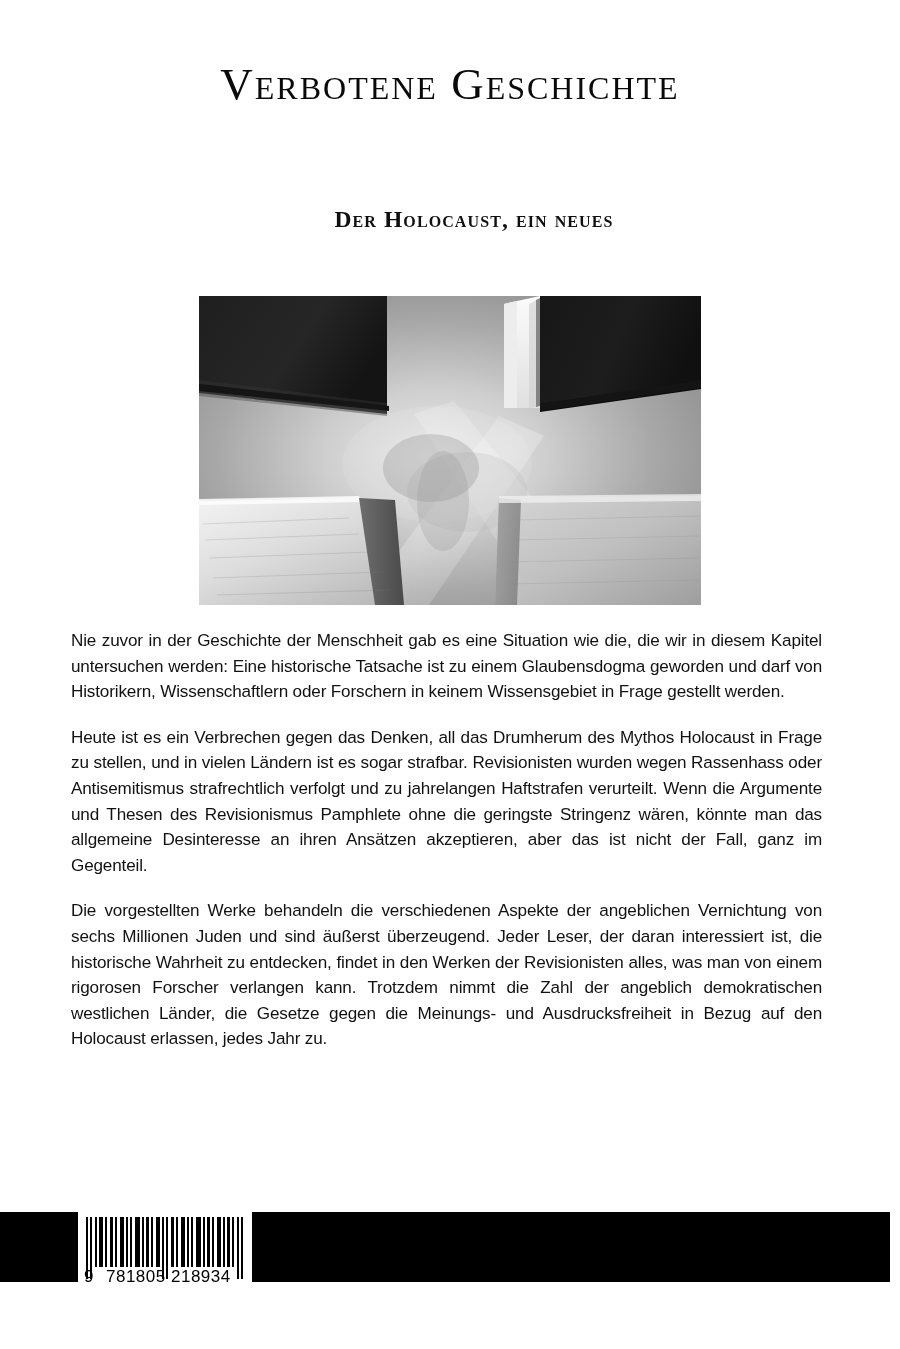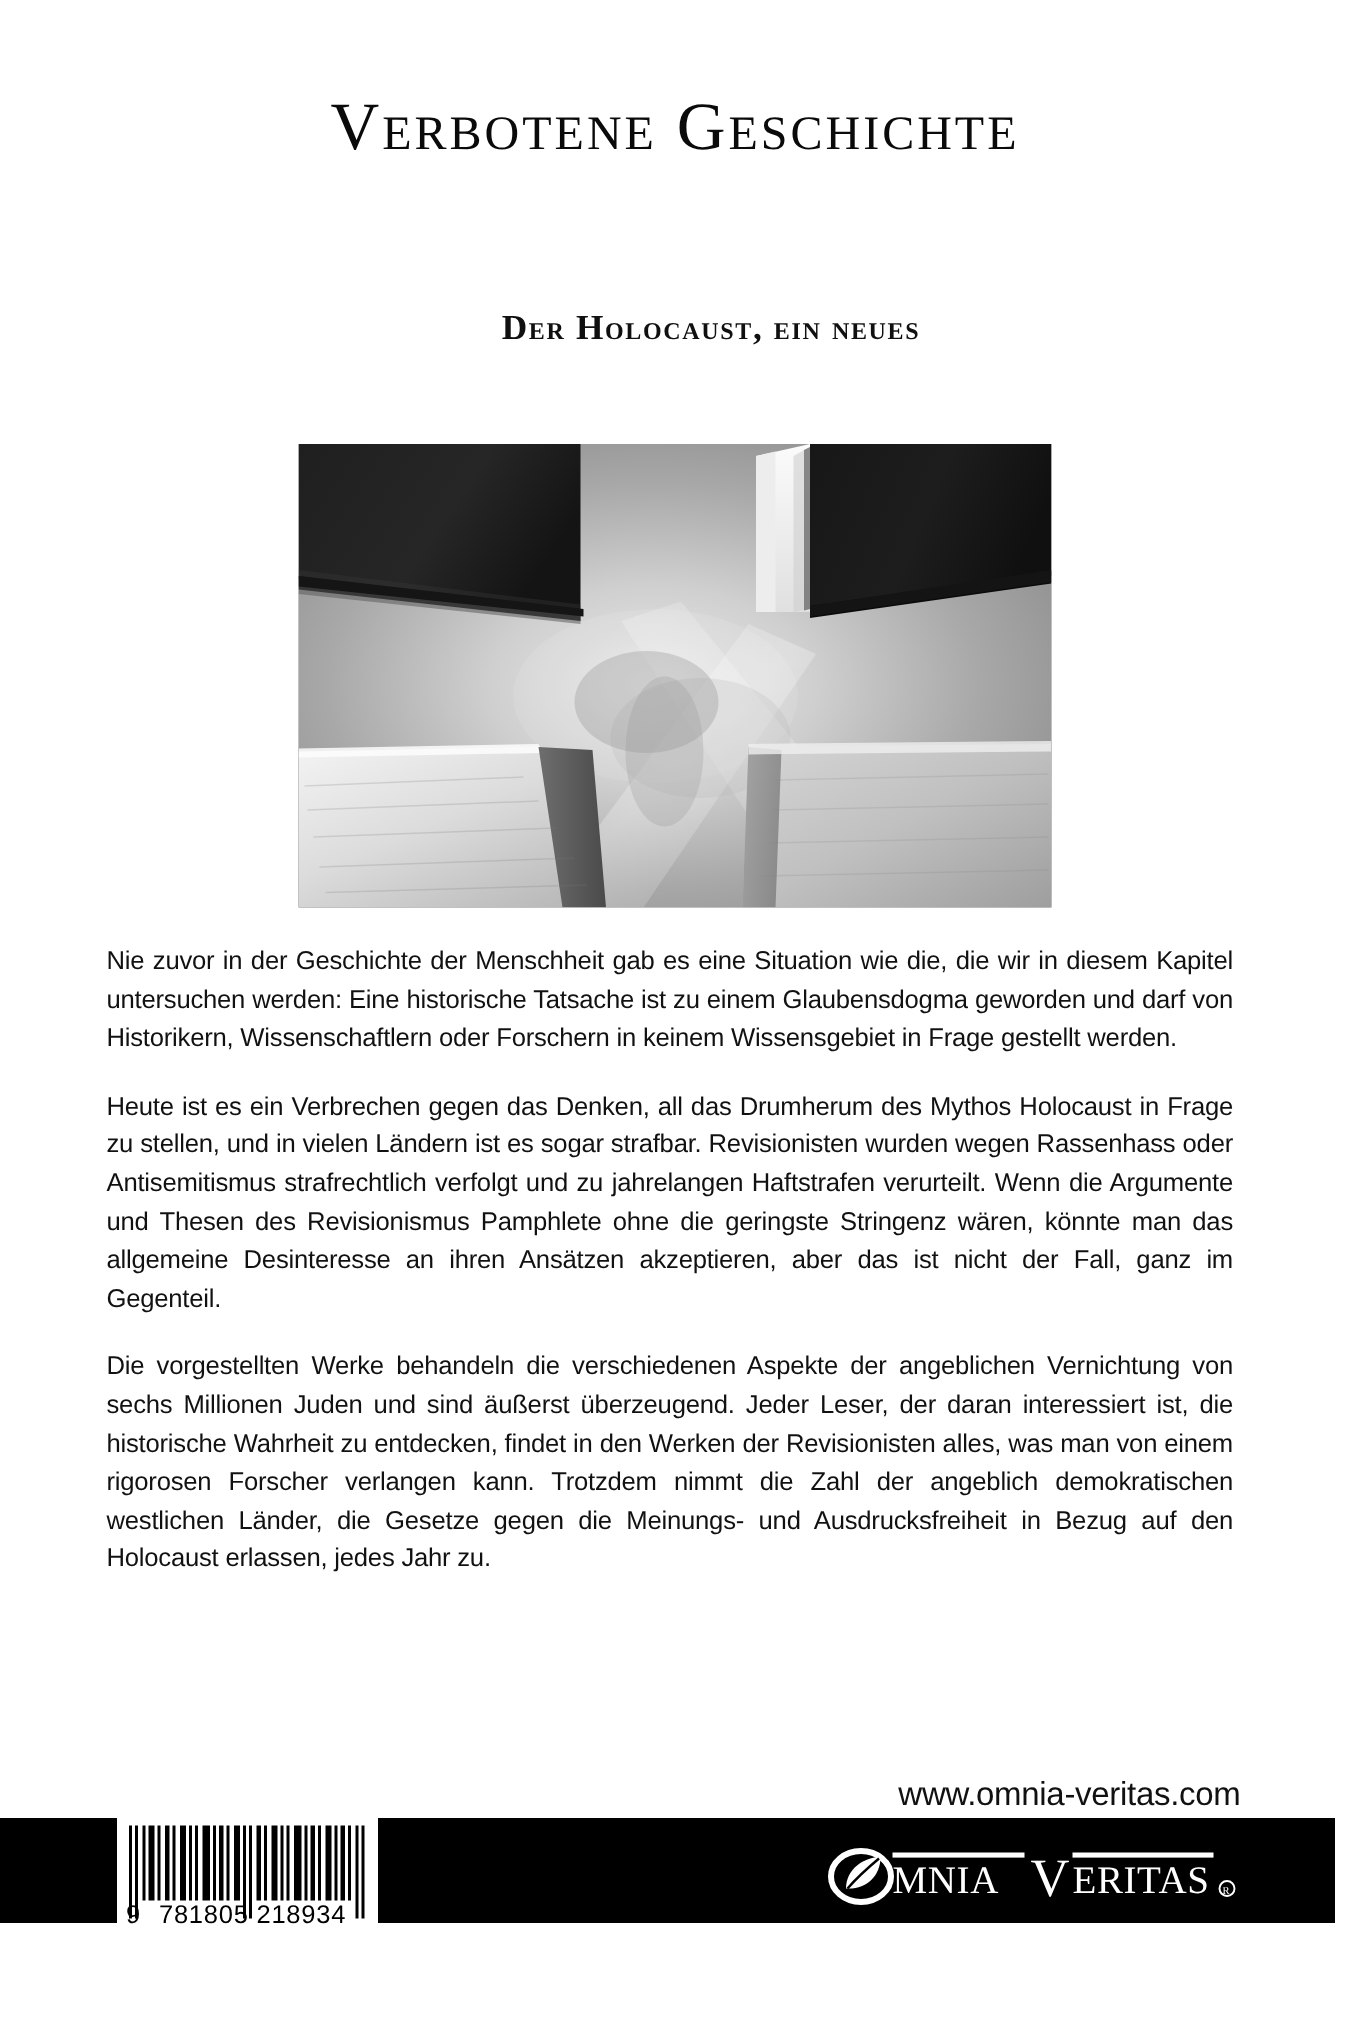--- a/index.html
+++ b/index.html
@@ -304,21 +304,20 @@
       <ellipse cx="244" cy="205" rx="26" ry="50" fill="#969696" opacity="0.28"></ellipse>
     </svg>
   </div>
 
   <div class="body-copy">
     <p>Nie zuvor in der Geschichte der Menschheit gab es eine Situation wie die, die wir in diesem Kapitel untersuchen werden: Eine historische Tatsache ist zu einem Glaubensdogma geworden und darf von Historikern, Wissenschaftlern oder Forschern in keinem Wissensgebiet in Frage gestellt werden.</p>
     <p>Heute ist es ein Verbrechen gegen das Denken, all das Drumherum des Mythos Holocaust in Frage zu stellen, und in vielen Ländern ist es sogar strafbar. Revisionisten wurden wegen Rassenhass oder Antisemitismus strafrechtlich verfolgt und zu jahrelangen Haftstrafen verurteilt. Wenn die Argumente und Thesen des Revisionismus Pamphlete ohne die geringste Stringenz wären, könnte man das allgemeine Desinteresse an ihren Ansätzen akzeptieren, aber das ist nicht der Fall, ganz im Gegenteil.</p>
     <p>Die vorgestellten Werke behandeln die verschiedenen Aspekte der angeblichen Vernichtung von sechs Millionen Juden und sind äußerst überzeugend. Jeder Leser, der daran interessiert ist, die historische Wahrheit zu entdecken, findet in den Werken der Revisionisten alles, was man von einem rigorosen Forscher verlangen kann. Trotzdem nimmt die Zahl der angeblich demokratischen westlichen Länder, die Gesetze gegen die Meinungs- und Ausdrucksfreiheit in Bezug auf den Holocaust erlassen, jedes Jahr zu.</p>
   </div>
 
-  <div class="site-url">www.omnia-veritas.com</div>
 
   <div class="footer-bar"></div>
 
   <div class="barcode-block">
     <div class="barcode-bars">
       <span class="barcode-guard" style="left:0px;width:2px"></span>
       <span class="barcode-guard" style="left:4px;width:2px"></span>
       <span style="left:9px;width:2px"></span>
       <span style="left:13px;width:4px"></span>
       <span style="left:19px;width:2px"></span>
@@ -350,35 +349,14 @@
       <span class="barcode-guard" style="left:151px;width:2px"></span>
       <span class="barcode-guard" style="left:155px;width:2px"></span>
     </div>
     <div class="barcode-digits">
       <span class="d-lead">9</span>
       <span class="d-left">781805</span>
       <span class="d-right">218934</span>
     </div>
   </div>
 
-  <div class="publisher-logo">
-    <svg width="300" height="48" viewBox="0 0 300 48">
-
-      <ellipse cx="26" cy="25" rx="20" ry="17" fill="none" stroke="#ffffff" stroke-width="4"></ellipse>
-      <path d="M16 33 C16 20, 28 12, 39 12 C39 25, 29 34, 16 33 Z" fill="#ffffff"></path>
-      <path d="M17 33 C24 25, 32 18, 38 13" fill="none" stroke="#000000" stroke-width="1.6"></path>
-
-      <rect x="47" y="9" width="88" height="3.4" fill="#ffffff"></rect>
-
-      <text x="47" y="36" font-family="'Liberation Serif','DejaVu Serif',serif" font-size="26" font-weight="400" fill="#ffffff" letter-spacing="0.4">MNIA</text>
-
-      <text x="139" y="38" font-family="'Liberation Serif','DejaVu Serif',serif" font-size="36" font-weight="400" fill="#ffffff">V</text>
-
-      <rect x="167" y="9" width="94" height="3.4" fill="#ffffff"></rect>
-
-      <text x="167" y="36" font-family="'Liberation Serif','DejaVu Serif',serif" font-size="26" font-weight="400" fill="#ffffff" letter-spacing="0.4">ERITAS</text>
-
-      <circle cx="270" cy="33" r="5" fill="none" stroke="#ffffff" stroke-width="1.3"></circle>
-      <text x="267" y="36.5" font-family="'Liberation Serif','DejaVu Serif',serif" font-size="7" fill="#ffffff">R</text>
-    </svg>
-  </div>
 
 </div>
 
 </body></html>

